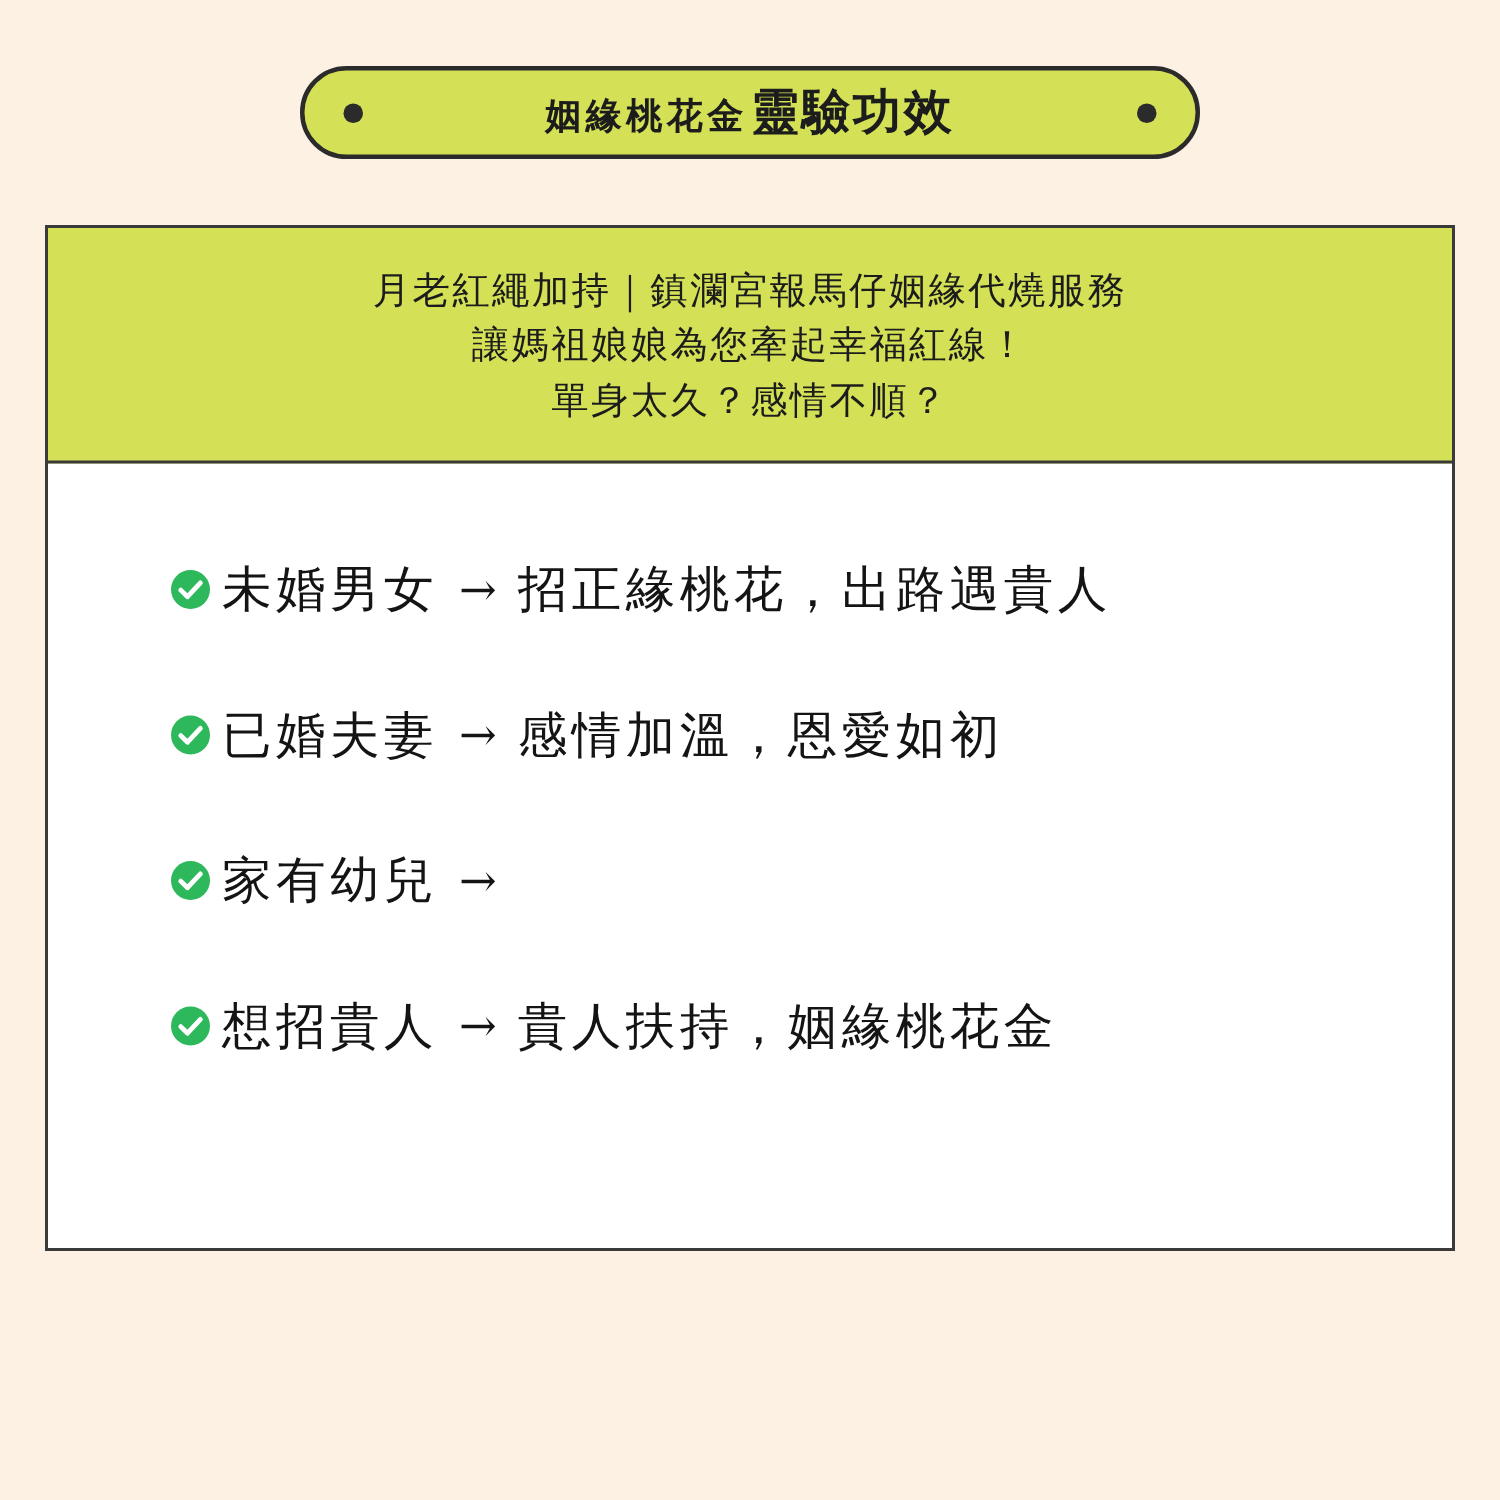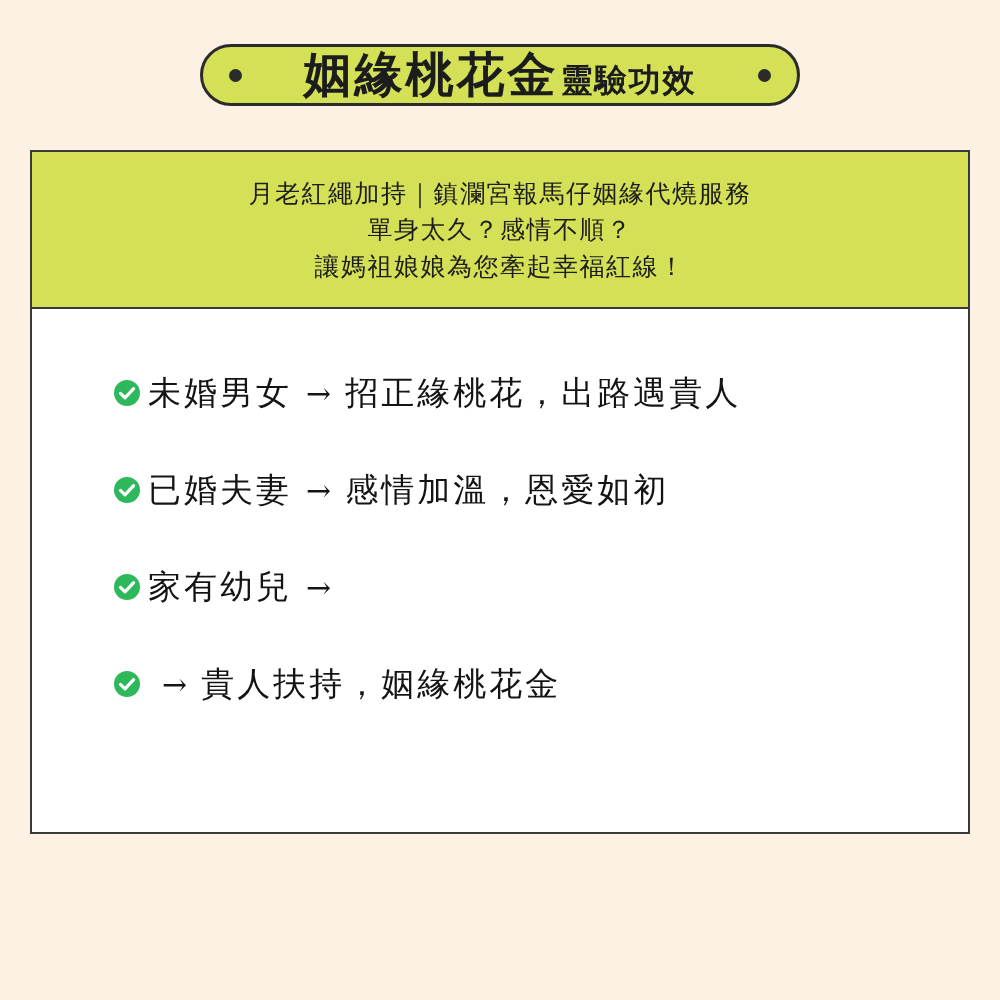--- a/index.html
+++ b/index.html
@@ -49,21 +49,21 @@
   .pill-dot.right { right: 26px; }
 
   .title-text {
     display: flex;
     align-items: baseline;
     justify-content: center;
     white-space: nowrap;
     letter-spacing: 1px;
   }
   .title-main {
-    font-size: 48px;
+    font-size: 24px;
     font-weight: bold;
     color: #1c1c1c;
     letter-spacing: 3px;
   }
   .title-sub {
     font-size: 32px;
     font-weight: bold;
     color: #1c1c1c;
     letter-spacing: 2px;
     margin-left: 2px;
@@ -141,22 +141,22 @@
     <span class="title-text">
       <span class="title-main">姻緣桃花金</span>
       <span class="title-sub">靈驗功效</span>
     </span>
   </div>
 
   <div class="card">
 
     <div class="card-header">
       <div class="hline">月老紅繩加持｜鎮瀾宮報馬仔姻緣代燒服務</div>
+      <div class="hline">讓媽祖娘娘為您牽起幸福紅線！</div>
       <div class="hline">單身太久？感情不順？</div>
-      <div class="hline">讓媽祖娘娘為您牽起幸福紅線！</div>
     </div>
 
     <div class="card-body">
       <ul class="benefit-list">
 
         <li class="benefit-item">
           <span class="check-icon">
             <svg width="30" height="30" viewBox="0 0 30 30" aria-hidden="true">
               <circle cx="15" cy="15" r="13" fill="#2eb85c"></circle>
               <path d="M8.5 15.4 L13 19.8 L21.6 10.6" fill="none" stroke="#ffffff" stroke-width="3.2" stroke-linecap="round" stroke-linejoin="round"></path>
@@ -190,20 +190,21 @@
           <span class="benefit-arrow">→</span>
         </li>
 
         <li class="benefit-item">
           <span class="check-icon">
             <svg width="30" height="30" viewBox="0 0 30 30" aria-hidden="true">
               <circle cx="15" cy="15" r="13" fill="#2eb85c"></circle>
               <path d="M8.5 15.4 L13 19.8 L21.6 10.6" fill="none" stroke="#ffffff" stroke-width="3.2" stroke-linecap="round" stroke-linejoin="round"></path>
             </svg>
           </span>
+          <span class="benefit-label">想招貴人</span>
           <span class="benefit-arrow">→</span>
           <span class="benefit-desc">貴人扶持，姻緣桃花金</span>
         </li>
 
       </ul>
     </div>
   </div>
 </div>
 
 </body></html>

